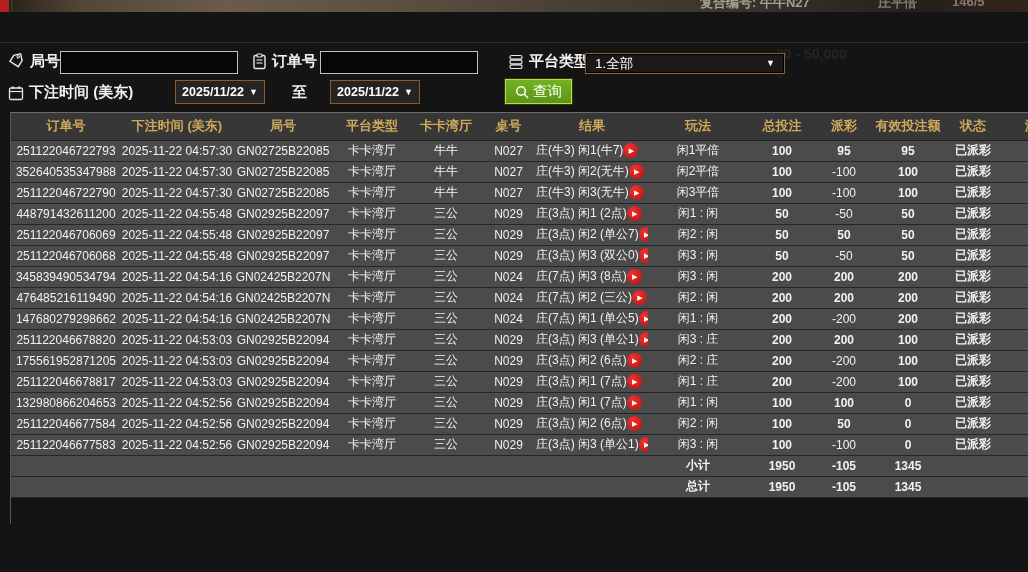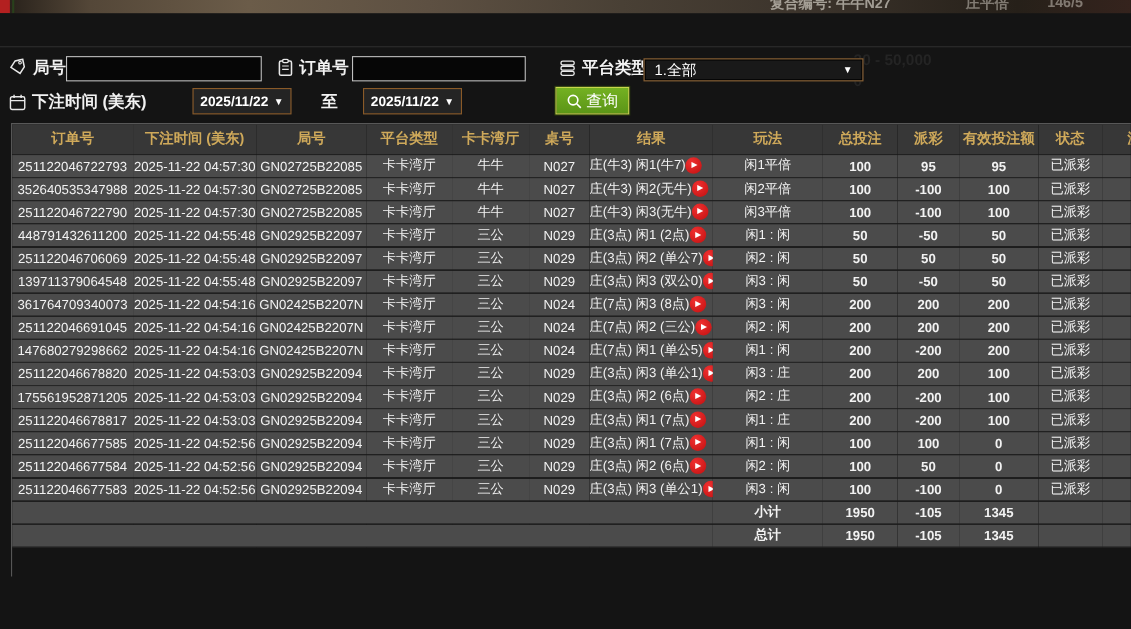--- a/index.html
+++ b/index.html
@@ -60,22 +60,22 @@
   
   .table-wrap { position:absolute; top:112px; left:10px; width:1018px; height:412px;
     overflow:hidden; border-top:1px solid #6a6a6a; border-left:1px solid #565656; }
   table.grid { border-collapse:collapse; table-layout:fixed; width:1063px; }
   .grid th { height:27px; background:#373737; color:#cfa95a; font-size:13px;
     font-weight:bold; border-bottom:1px solid #202020; white-space:nowrap; overflow:hidden; }
   .grid td { height:21px; background:#4b4b4b; border-bottom:1px solid #262626;
     font-size:12px; color:#f2f2f2; text-align:center; white-space:nowrap; overflow:hidden; }
   .c-num { font-weight:bold; }
   .pos { color:#b63232; font-weight:bold; }
-  .neg { color:#3cd43c; font-weight:bold; }
-  .status { color:#2fd32f; }
+  .neg { color:#3cd43c; font-weight:normal; }
+  .status { color:#2fd32f;font-weight:bold; }
   .play-wrap { display:flex; align-items:center; width:100%; }
   .rtext { flex:1; text-align:center; }
   .playbtn { width:15px; height:15px; border-radius:50%; flex:0 0 15px;
     background:radial-gradient(circle at 35% 30%,#f03030,#c01010);
     display:flex; align-items:center; justify-content:center; margin-right:10px; cursor:pointer; }
   .playbtn > span { color:#fff; font-size:7px; line-height:1; transform:translateX(0.5px); }
   .sum-label, .sum-val { color:#e8e832; font-weight:bold; font-size:13px; }
 </style>
 </head>
 <body>
@@ -304,21 +304,21 @@
             </div>
           </td>
           <td>闲2 : 闲</td>
           <td class="c-num">50</td>
           <td class="pos">50</td>
           <td class="c-num">50</td>
           <td class="status">已派彩</td>
           <td></td>
         </tr>
         <tr>
-          <td>139711379064548</td>
+          <td>251122046706068</td>
           <td>2025-11-22 04:55:48</td>
           <td>GN02925B22097</td>
           <td>卡卡湾厅</td>
           <td>三公</td>
           <td>N029</td>
           <td>
             <div class="play-wrap">
               <span class="rtext">庄(3点) 闲3 (双公0)</span>
               <span class="playbtn">
                 <span>▶</span>
@@ -326,21 +326,21 @@
             </div>
           </td>
           <td>闲3 : 闲</td>
           <td class="c-num">50</td>
           <td class="neg">-50</td>
           <td class="c-num">50</td>
           <td class="status">已派彩</td>
           <td></td>
         </tr>
         <tr>
-          <td>361764709340073</td>
+          <td>345839490534794</td>
           <td>2025-11-22 04:54:16</td>
           <td>GN02425B2207N</td>
           <td>卡卡湾厅</td>
           <td>三公</td>
           <td>N024</td>
           <td>
             <div class="play-wrap">
               <span class="rtext">庄(7点) 闲3 (8点)</span>
               <span class="playbtn">
                 <span>▶</span>
@@ -348,21 +348,21 @@
             </div>
           </td>
           <td>闲3 : 闲</td>
           <td class="c-num">200</td>
           <td class="pos">200</td>
           <td class="c-num">200</td>
           <td class="status">已派彩</td>
           <td></td>
         </tr>
         <tr>
-          <td>251122046691045</td>
+          <td>476485216119490</td>
           <td>2025-11-22 04:54:16</td>
           <td>GN02425B2207N</td>
           <td>卡卡湾厅</td>
           <td>三公</td>
           <td>N024</td>
           <td>
             <div class="play-wrap">
               <span class="rtext">庄(7点) 闲2 (三公)</span>
               <span class="playbtn">
                 <span>▶</span>
@@ -458,21 +458,21 @@
             </div>
           </td>
           <td>闲1 : 庄</td>
           <td class="c-num">200</td>
           <td class="neg">-200</td>
           <td class="c-num">100</td>
           <td class="status">已派彩</td>
           <td></td>
         </tr>
         <tr>
-          <td>251122046677585</td>
+          <td>132980866204653</td>
           <td>2025-11-22 04:52:56</td>
           <td>GN02925B22094</td>
           <td>卡卡湾厅</td>
           <td>三公</td>
           <td>N029</td>
           <td>
             <div class="play-wrap">
               <span class="rtext">庄(3点) 闲1 (7点)</span>
               <span class="playbtn">
                 <span>▶</span>

